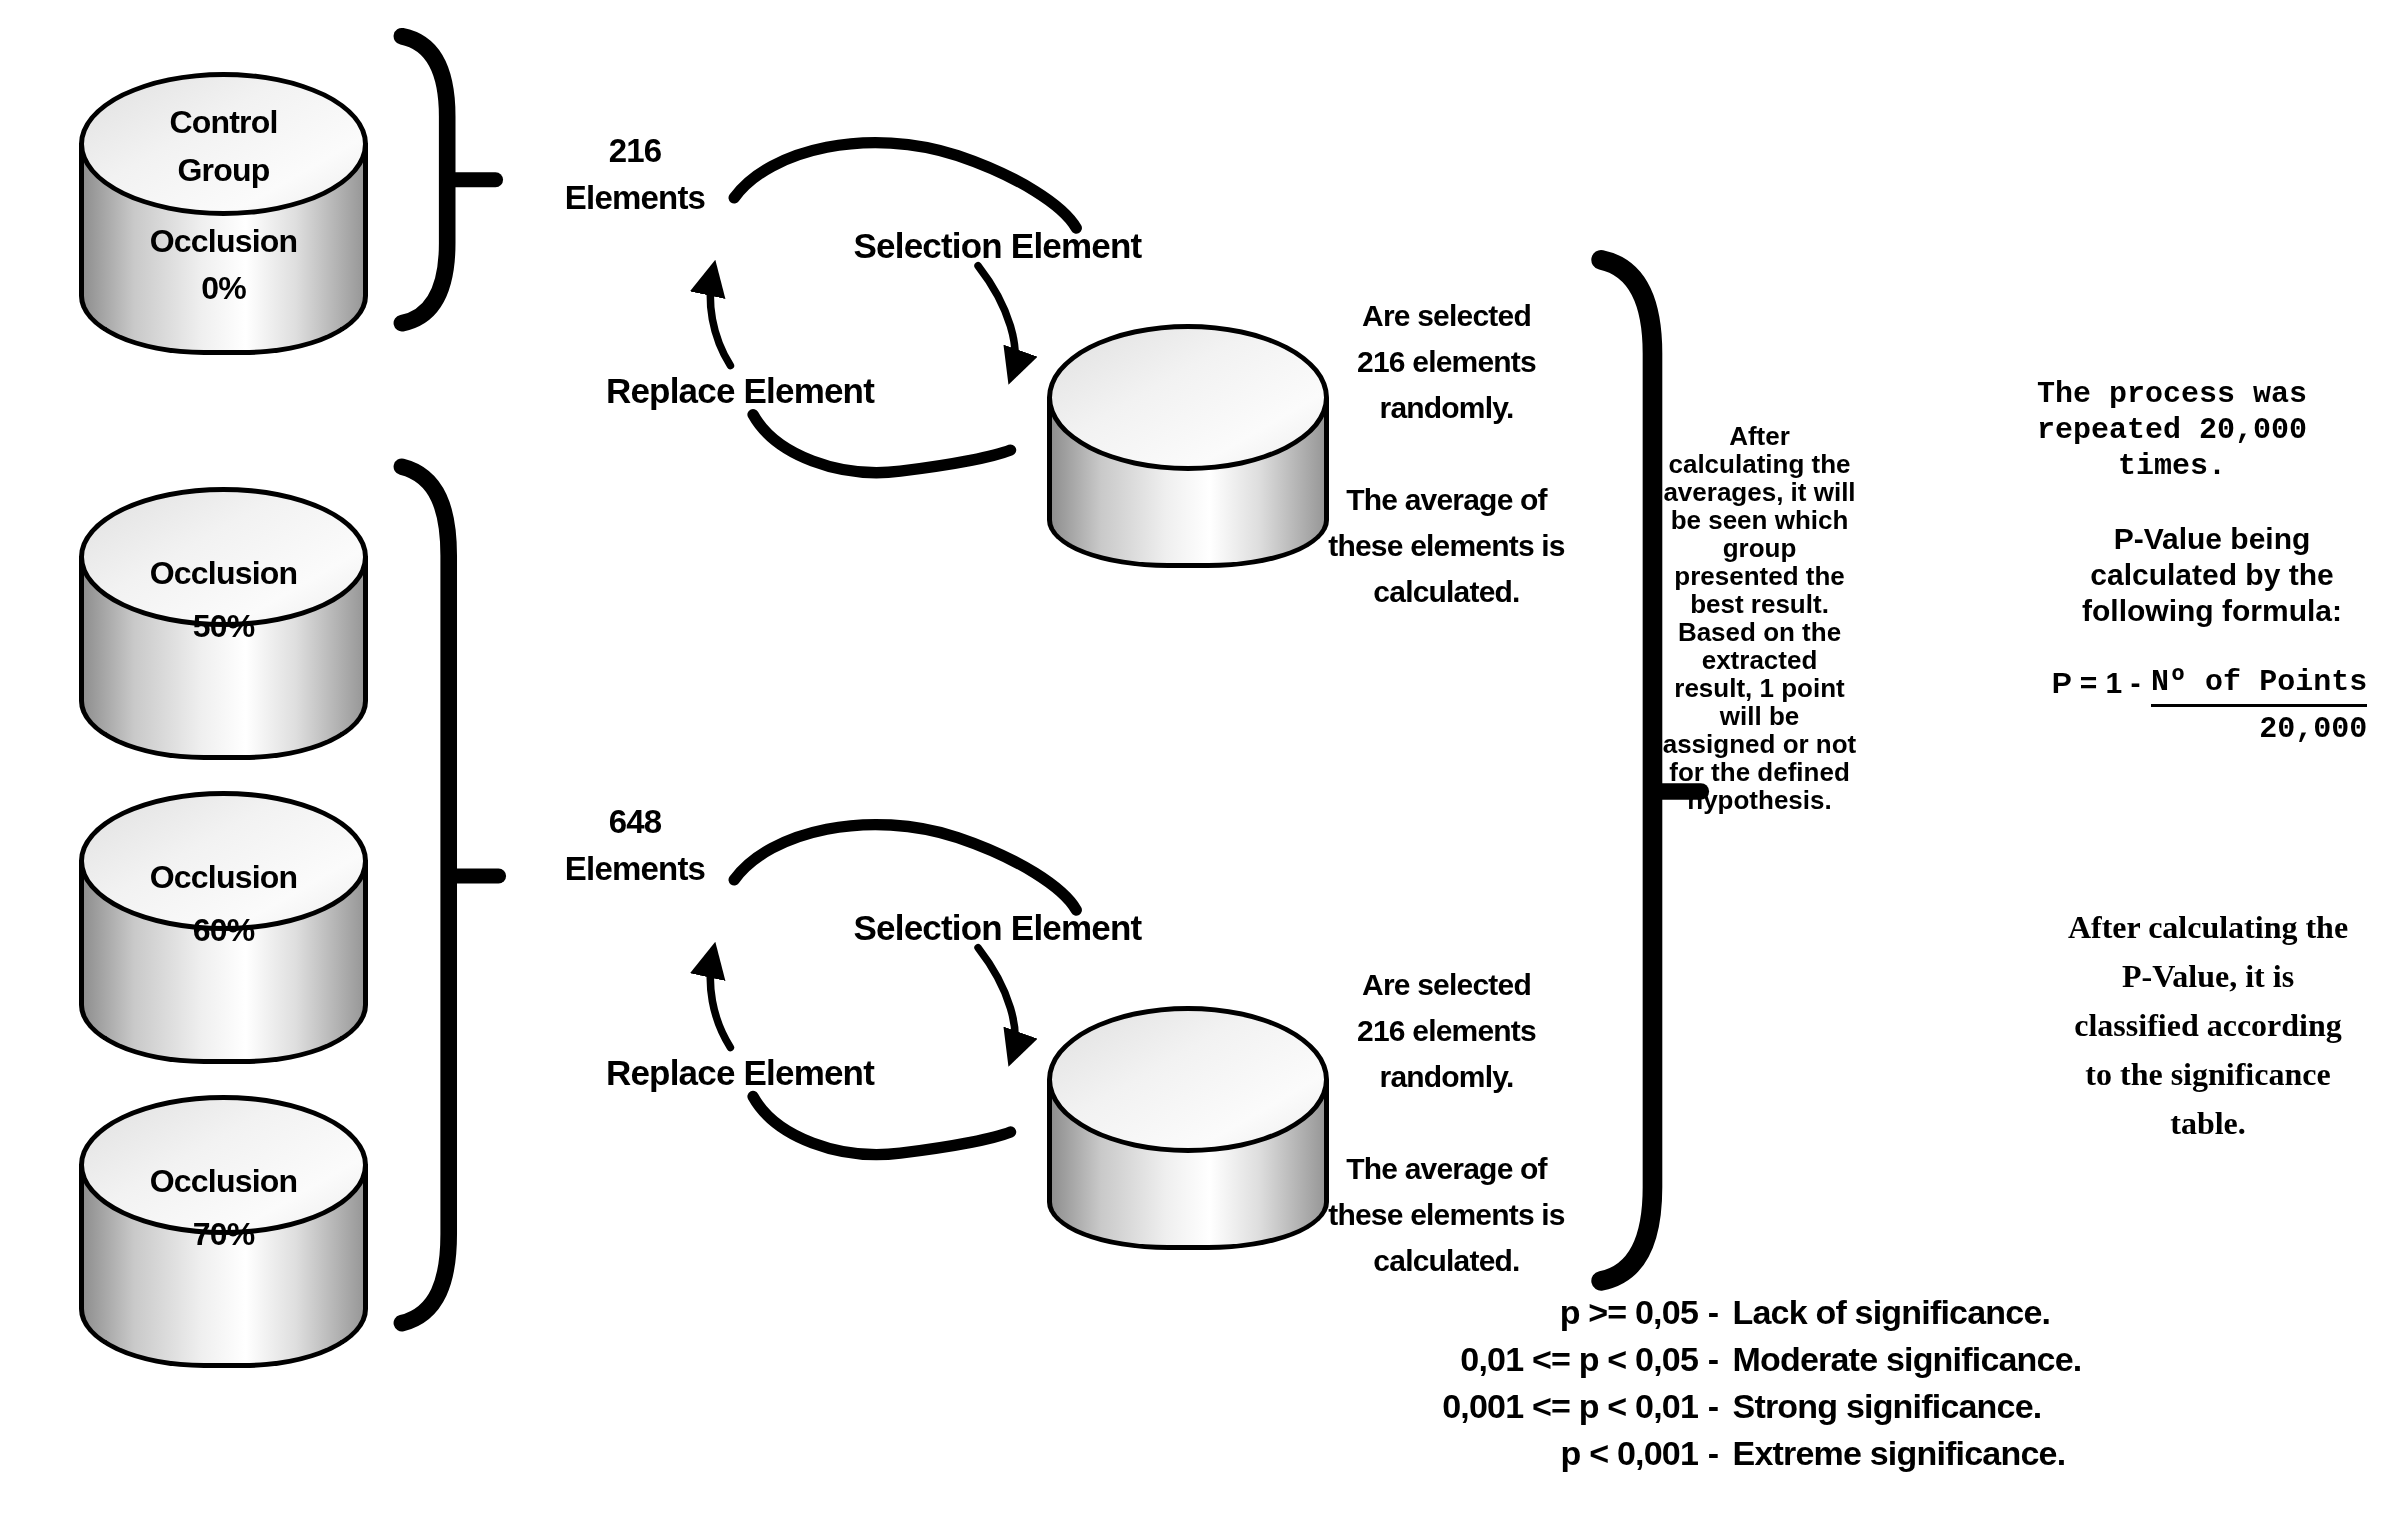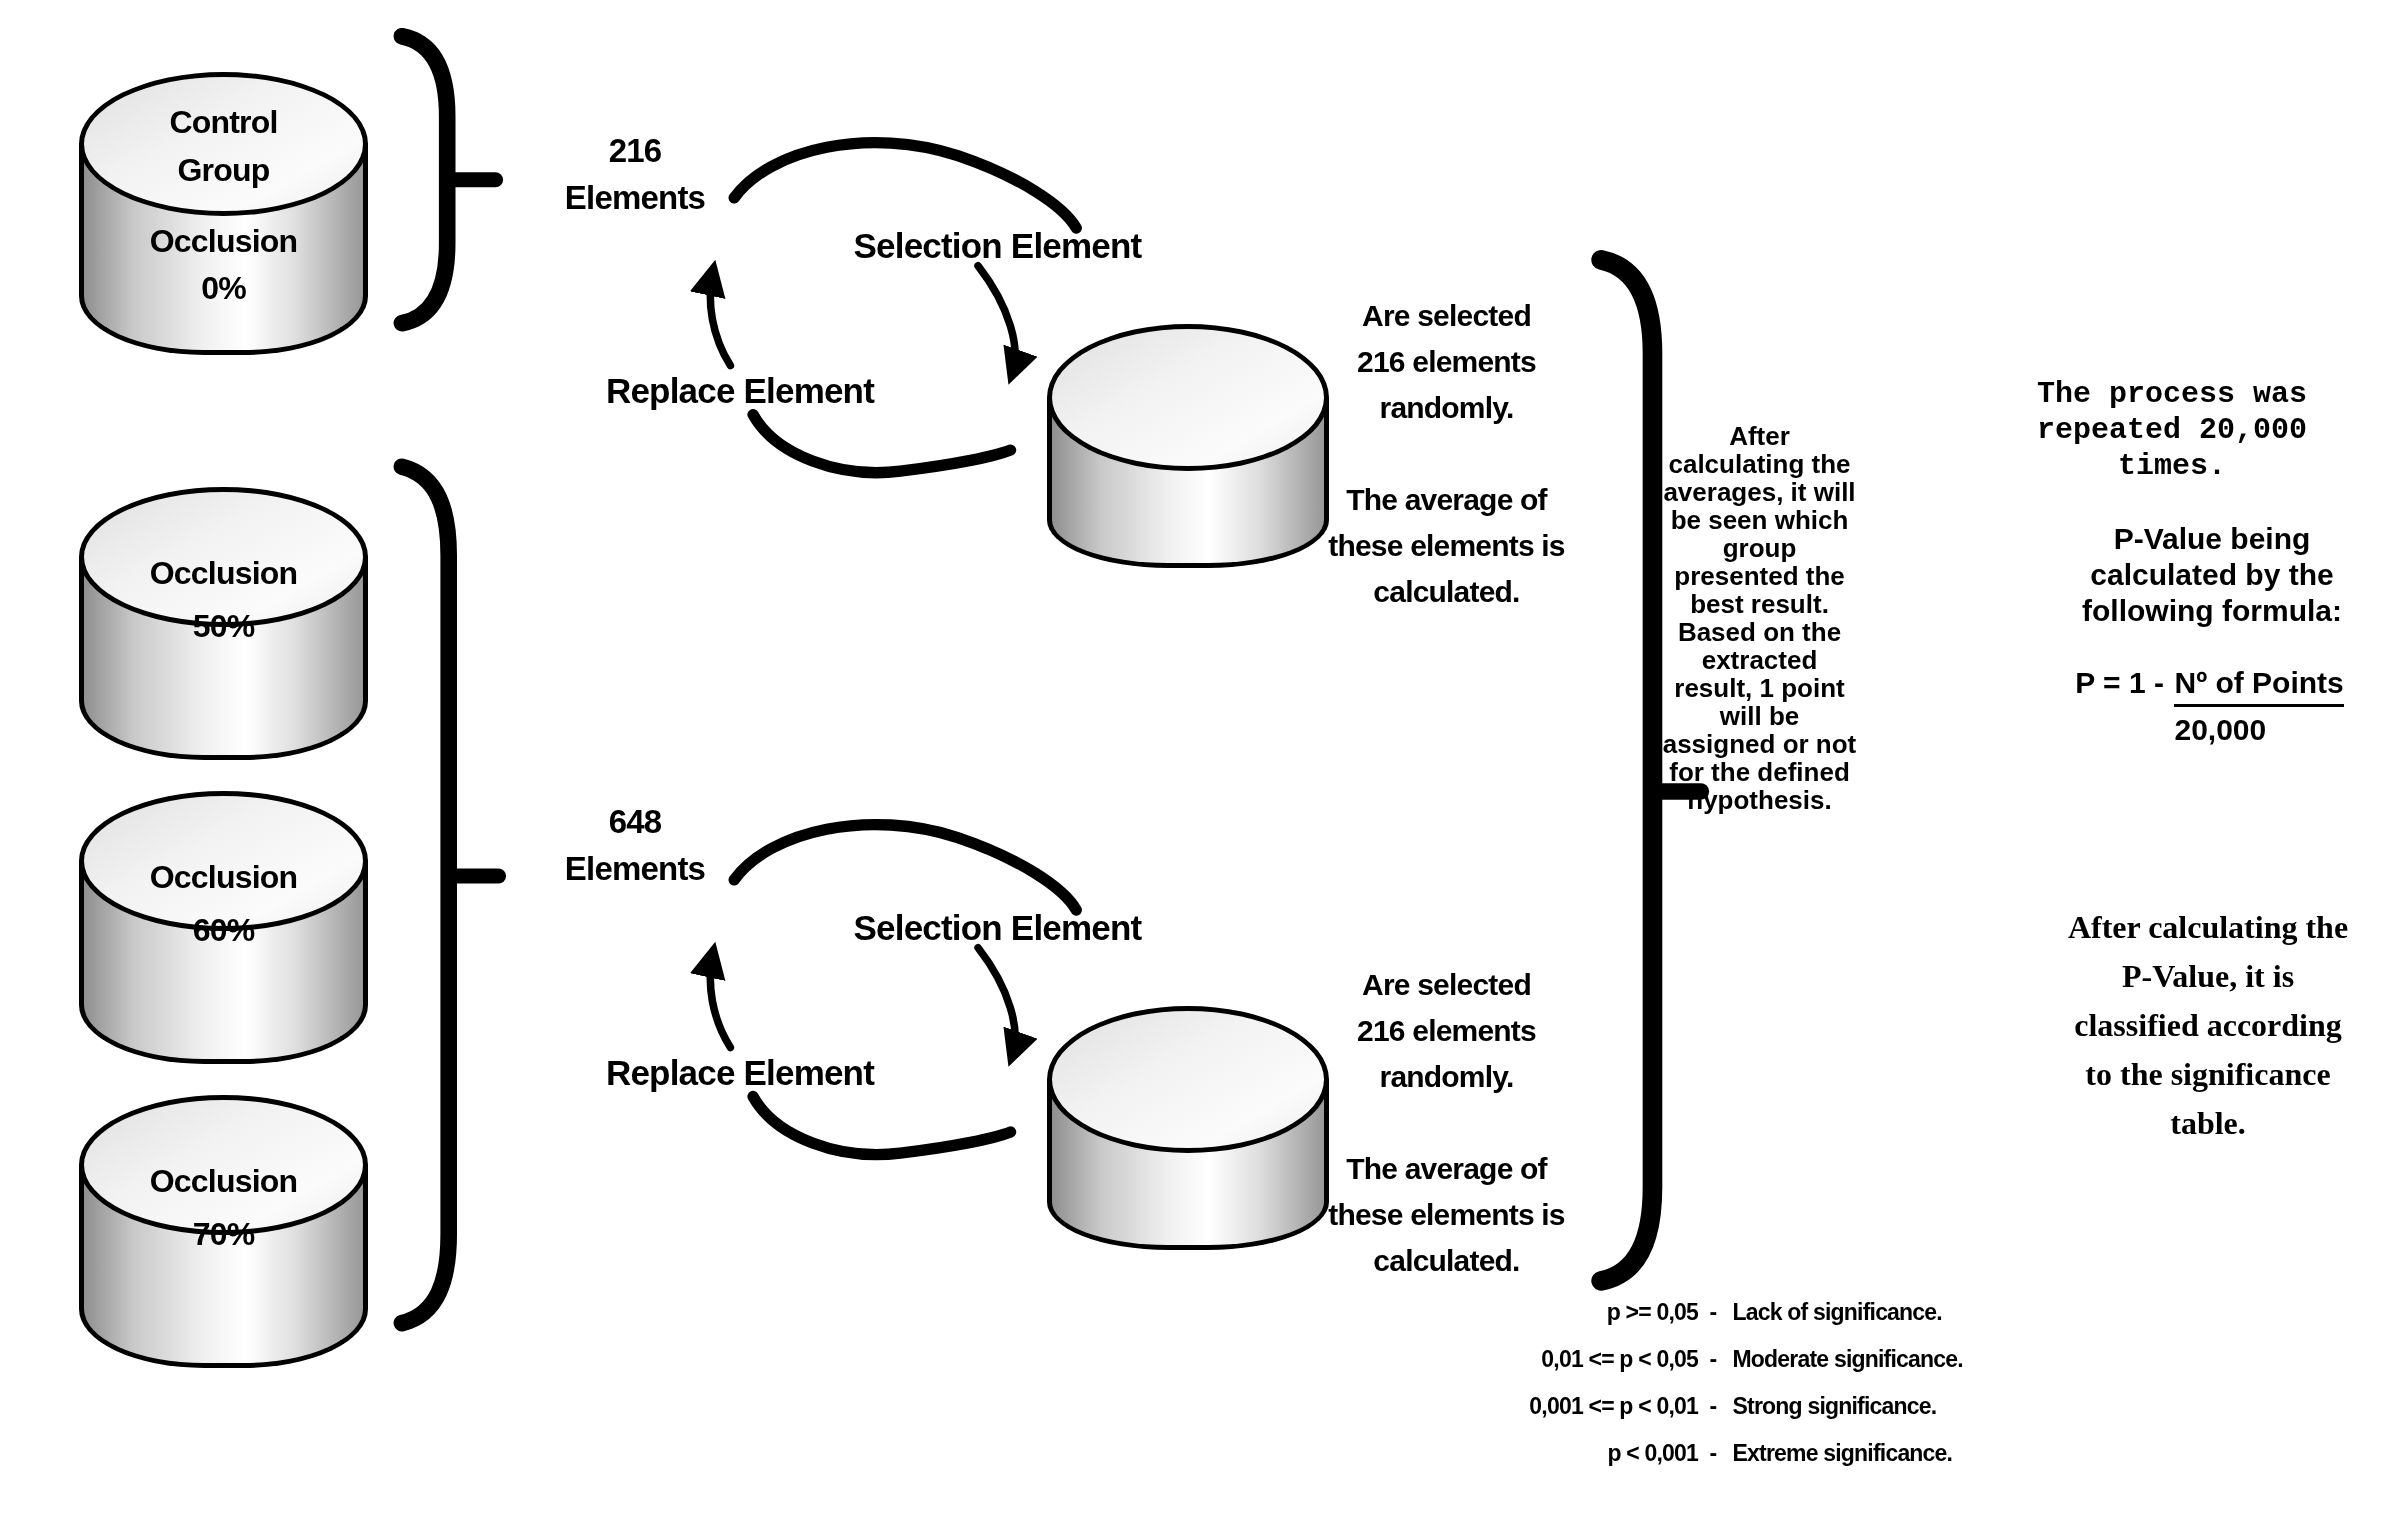--- a/index.html
+++ b/index.html
@@ -36,27 +36,27 @@
   
   .big-label   { font-size:33px; line-height:47px; letter-spacing:-0.8px; }
   .loop-label  { font-size:35px; line-height:38px; letter-spacing:-0.8px; }
   .note        { font-size:30px; line-height:46px; letter-spacing:-0.8px; }
   .agg         { font-size:26px; line-height:28px; }
   .proc        { font-size:30px; line-height:36px; }
   .proc-last   { font-size:32px; line-height:49px;font-family:Liberation Serif, serif; }
 
   
   .formula { display:flex; justify-content:center; align-items:flex-start; gap:10.6px; font-size:30px; line-height:39px; }
-  .frac { display:inline-block; text-align:left; }
+  .frac { display:inline-block; text-align:right;font-family:Liberation Mono, monospace; }
   .frac .num { display:block; border-bottom:3.8px solid #000; padding-bottom:2.3px; }
   .frac .den { display:block; padding-top:3px; }
 
   
   .sig { position:absolute; display:grid; grid-template-columns:346px 30px 468px;
-         font-size:23px; line-height:47px; letter-spacing:-0.8px; }
+         font-size:34px; line-height:47px; letter-spacing:-0.8px; }
   .sig .cond { text-align:right; }
   .sig .dash { text-align:center; }
   .sig .lab  { text-align:left; padding-left:4.5px; }
 </style>
 </head>
 <body>
 
 <div id="canvas">
 
   <svg id="strokes" viewBox="0 0 3179 2022">

